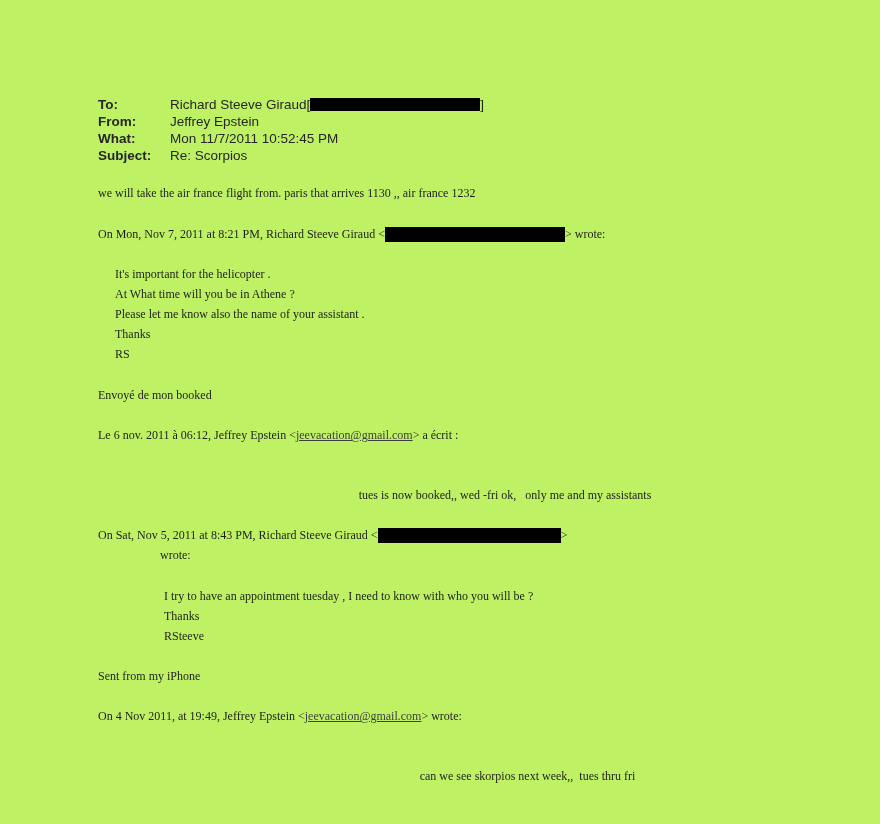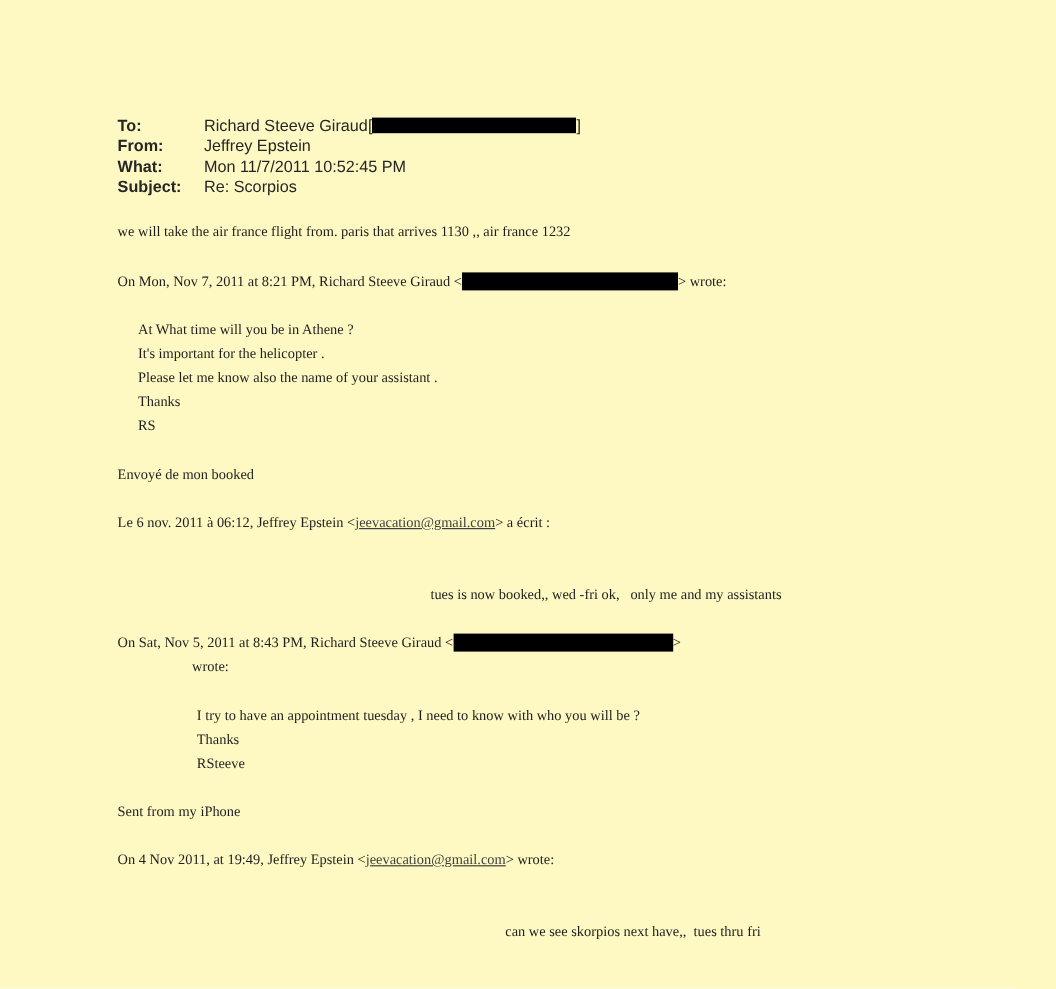--- a/index.html
+++ b/index.html
@@ -4,21 +4,21 @@
 <style>
   html, body {
     margin: 0;
     padding: 0;
     background: #ffffff;
   }
   .page {
     position: relative;
     width: 880px;
     height: 824px;
-    background: #fef9c3;
+    background: #bef264;
     overflow: hidden;
     box-sizing: border-box;
     padding: 96px 30px 0 98px;
   }
   
   .header {
     font-family: "Liberation Sans", sans-serif;
     font-size: 13.5px;
     line-height: 17px;
     color: #262626;
@@ -87,22 +87,22 @@
     </div>
   </div>
 
   <div class="body">
 
     <div class="para mt19">we will take the air france flight from. paris that arrives 1130 ,, air france 1232</div>
 
     <div class="nowrap mt21"><span>On Mon, Nov 7, 2011 at 8:21 PM, Richard Steeve Giraud &lt;</span><span class="redact redact-b1"></span><span>&gt; wrote:</span></div>
 
     <div class="indent-quote1 mt20">
+      <div class="para">It's important for the helicopter .</div>
       <div class="para">At What time will you be in Athene ?</div>
-      <div class="para">It's important for the helicopter .</div>
       <div class="para">Please let me know also the name of your assistant .</div>
       <div class="para">Thanks</div>
       <div class="para">RS</div>
     </div>
 
     <div class="para mt21">Envoyé de mon booked</div>
 
     <div class="nowrap mt20"><span>Le 6 nov. 2011 à 06:12, Jeffrey Epstein &lt;</span><a href="#" class="email-link">jeevacation@gmail.com</a><span>&gt; a écrit :</span></div>
 
     <div class="para indent-quote2 mt40">tues is now booked,, wed -fri ok,   only me and my assistants</div>
@@ -113,16 +113,16 @@
     <div class="indent-quote2b mt21">
       <div class="para">I try to have an appointment tuesday , I need to know with who you will be ?</div>
       <div class="para">Thanks</div>
       <div class="para">RSteeve</div>
     </div>
 
     <div class="para mt20">Sent from my iPhone</div>
 
     <div class="nowrap mt20"><span>On 4 Nov 2011, at 19:49, Jeffrey Epstein &lt;</span><a href="#" class="email-link">jeevacation@gmail.com</a><span>&gt; wrote:</span></div>
 
-    <div class="para indent-quote3 mt40">can we see skorpios next have,,  tues thru fri</div>
+    <div class="para indent-quote3 mt40">can we see skorpios next week,,  tues thru fri</div>
 
   </div>
 </div>
 
 </body></html>

